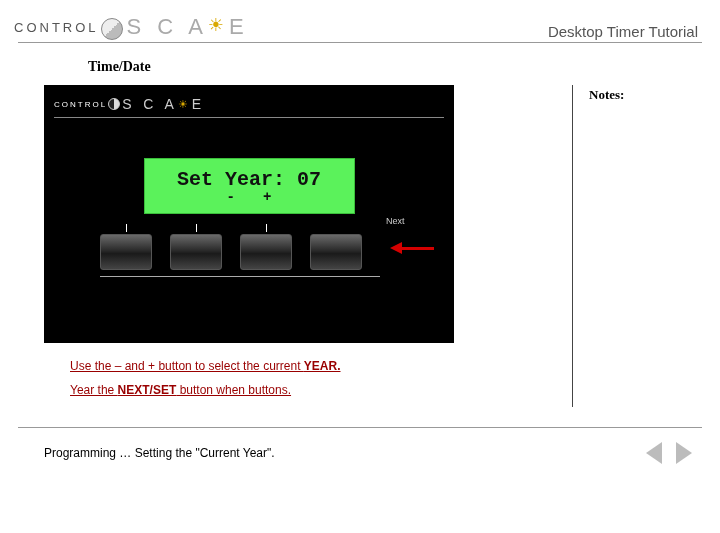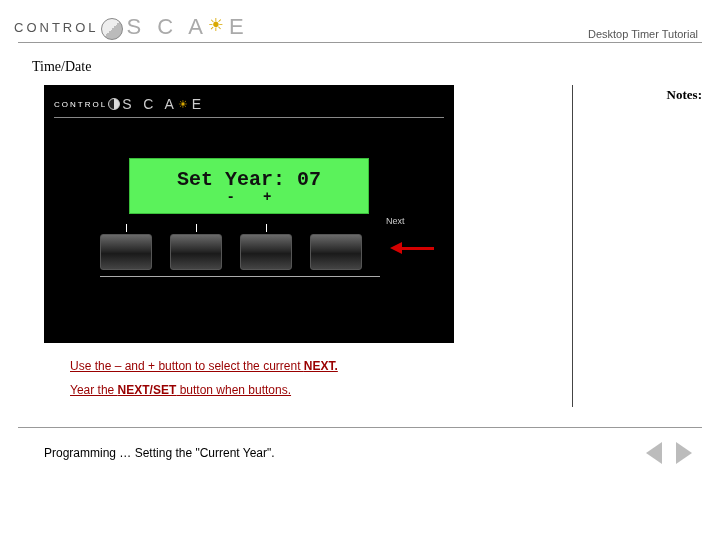--- a/index.html
+++ b/index.html
@@ -24,42 +24,42 @@
   .brand-control { font-size: 13px; letter-spacing: 3px; color:#555; font-weight:500; }
   .brand-scape { font-size: 22px; letter-spacing: 5px; color:#aaa; font-weight:300; margin-left:2px; display:flex; align-items:center; }
   .clock {
     width: 22px; height: 22px; border-radius: 50%;
     border: 1px solid #888;
     background: linear-gradient(135deg,#eee 50%,#bbb 50%);
     display:inline-block; margin: 0 2px;
     position: relative; top: 2px;
   }
   .sun { color:#d9a800; font-size:18px; position:relative; top:-2px; }
-  .header-title { font-size: 11px; color:#555; font-family: Verdana, sans-serif; white-space:nowrap; padding-right:4px;}
+  .header-title { font-size: 15px; color:#555; font-family: Verdana, sans-serif; white-space:nowrap; padding-right:4px;}
   .hr-top { border:none; border-top:1px solid #999; margin:2px 18px 0 18px; }
-  .section-title { font-family: "Times New Roman", serif; font-weight:normal; font-size:14px; padding: 16px 0 10px 32px;}
+  .section-title { font-family: "Times New Roman", serif; font-weight:bold; font-size:14px; padding: 16px 0 10px 88px;}
   .columns { display:flex; padding:0 18px 0 18px; }
   .col-left { width:540px; padding-left:26px;}
   .col-divider { width:1px; background:#444; margin:0 10px 0 14px; align-self:stretch;}
-  .col-right { flex:1; padding-left:6px; padding-top:2px;text-align:right;}
+  .col-right { flex:1; padding-left:6px; padding-top:2px;}
   .notes-label { font-family:"Times New Roman", serif; font-weight:bold; font-size:13px;}
   .device {
     width: 410px; height: 258px;
     background:#000;
     padding: 8px 10px 10px 10px;
     position:relative;
   }
   .device-brand { display:flex; align-items:center; height:22px;}
   .d-control { color:#fff; font-size:8px; letter-spacing:2px;}
   .d-moon { width:12px; height:12px; border-radius:50%; border:1px solid #ccc; background:linear-gradient(90deg,#222 50%,#ddd 50%); display:inline-block; margin:0 1px;}
   .d-scape { color:#ccc; font-size:14px; letter-spacing:4px; margin-left:1px; display:flex; align-items:center;}
   .d-sun { color:#d9a800; font-size:11px;}
   .device-hr { border:none; border-top:1px solid #888; margin:2px 0 0 0;}
   .lcd {
-    width: 240px; height: 56px;
+    width: 211px; height: 56px;
     background:#5bf25b;
     margin: 40px auto 10px auto;
     border:1px solid #3bbf3b;
     display:flex; flex-direction:column; align-items:center; justify-content:center;
     font-family:"Courier New", monospace;
   }
   .lcd-line1 { font-size:20px; font-weight:bold; color:#111; letter-spacing:0;}
   .lcd-line2 { font-size:14px; font-weight:bold; color:#111; letter-spacing:0; display:flex; gap:28px; margin-top:-2px;}
   .btn-row { display:flex; gap:18px; align-items:center; margin: 4px 0 0 46px; position:relative;}
   .btn-col { display:flex; flex-direction:column; align-items:center; width:52px;}
@@ -173,21 +173,21 @@
         <div class="arrow">
           <div class="arrow-head"></div>
             <div class="arrow-shaft"></div>
         </div>
       </div>
       <hr class="underline">
     </div>
 
     <div class="instr">
       <p>
-        <span class="u"><span>Use the – and + button to select the current </span><span class="b">NEXT.</span></span>
+        <span class="u"><span>Use the – and + button to select the current </span><span class="b">YEAR.</span></span>
       </p>
       <p>
         <span class="u"><span>Year the </span><span class="b">NEXT/SET</span><span> button when buttons.</span></span>
       </p>
     </div>
 
   </div>
   <div class="col-divider"></div>
   <div class="col-right">
     <div class="notes-label">Notes:</div>

